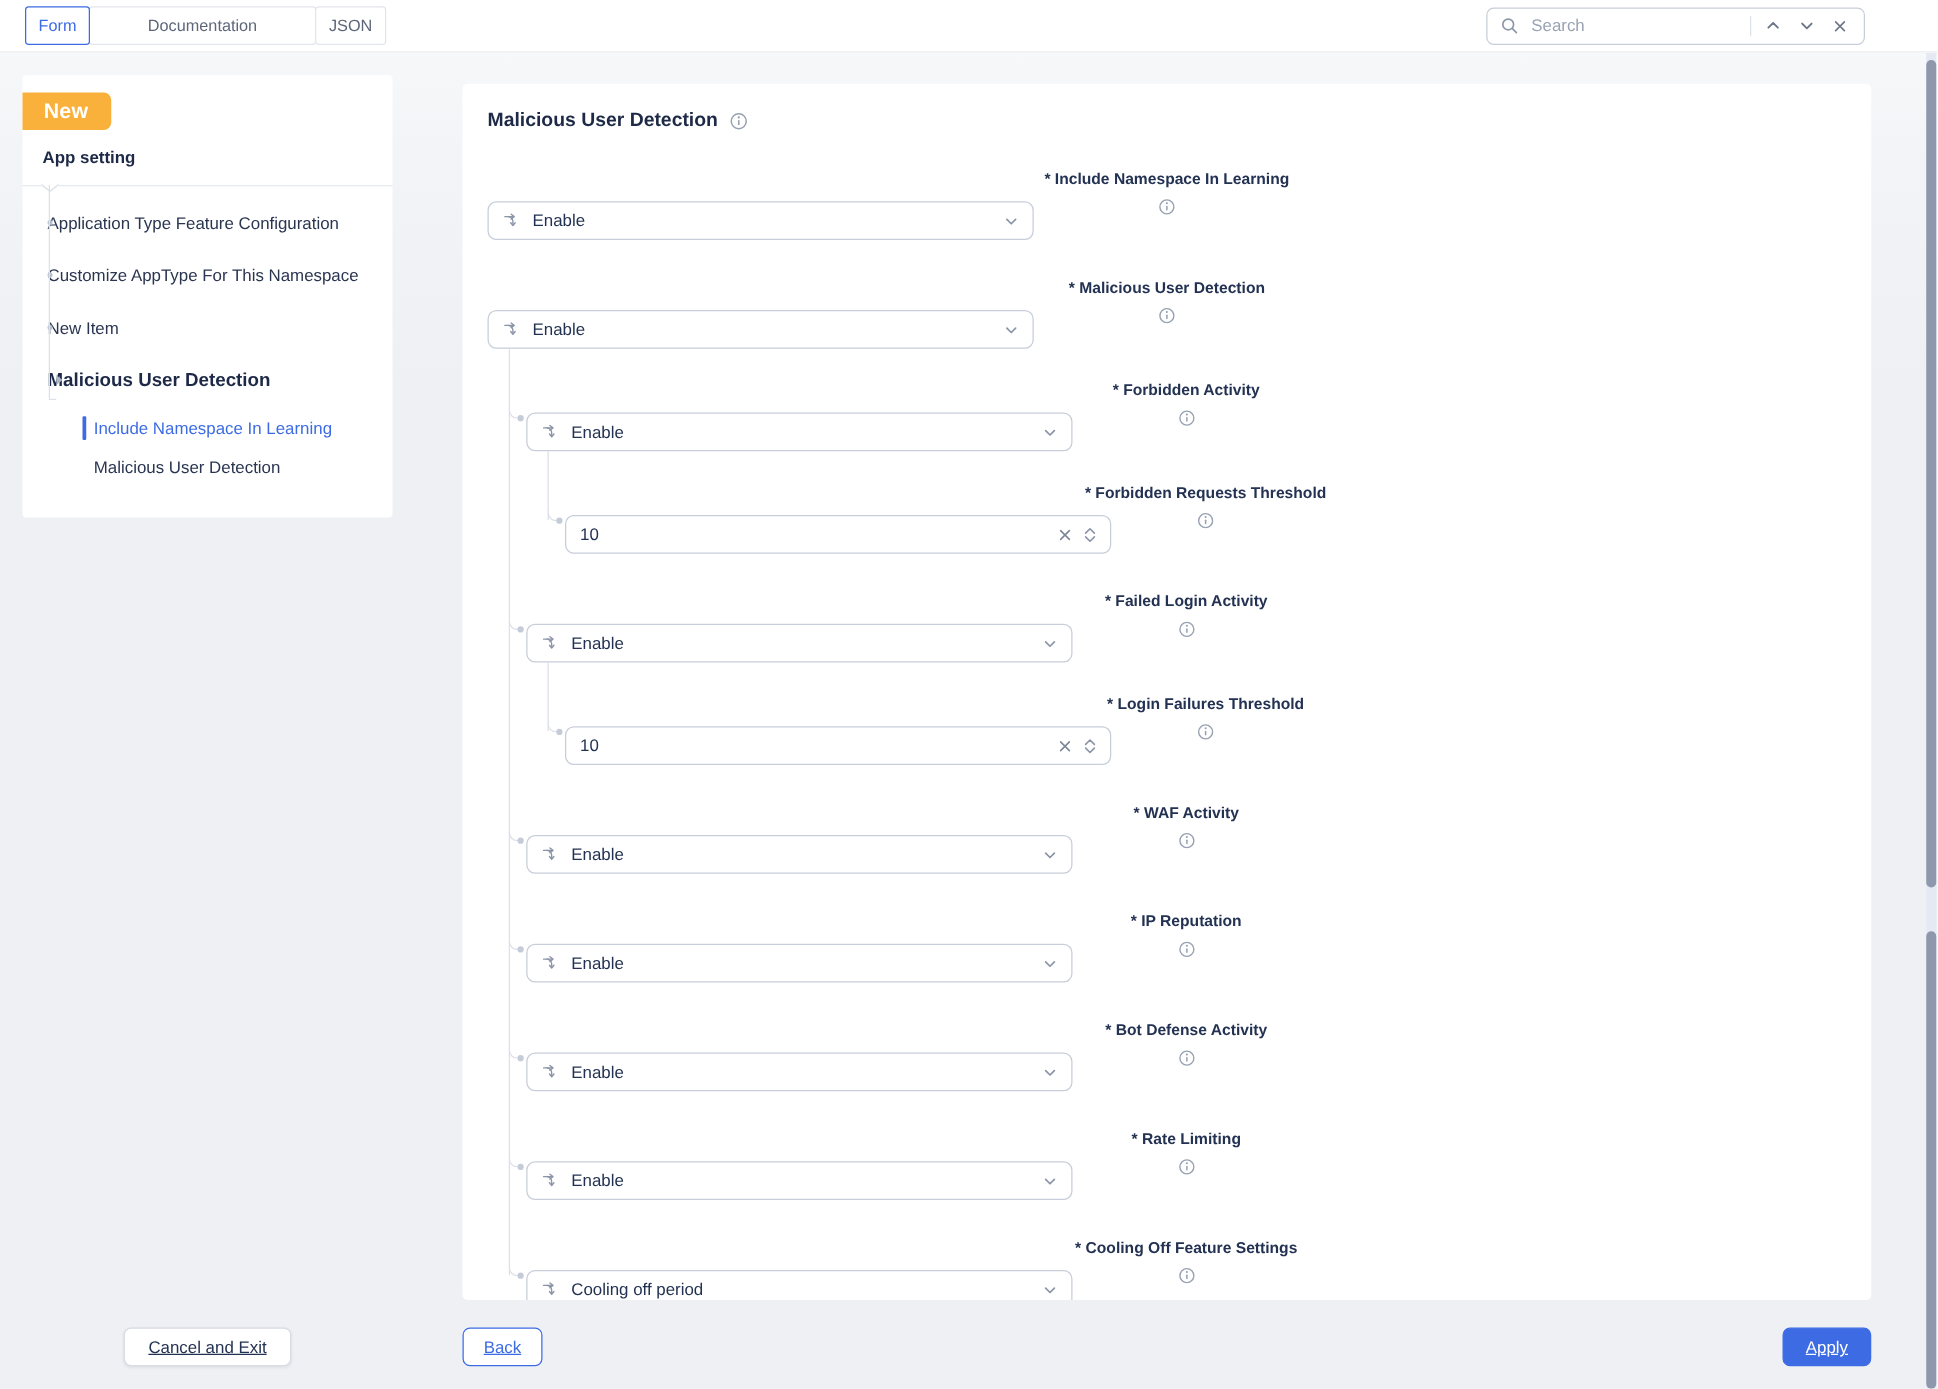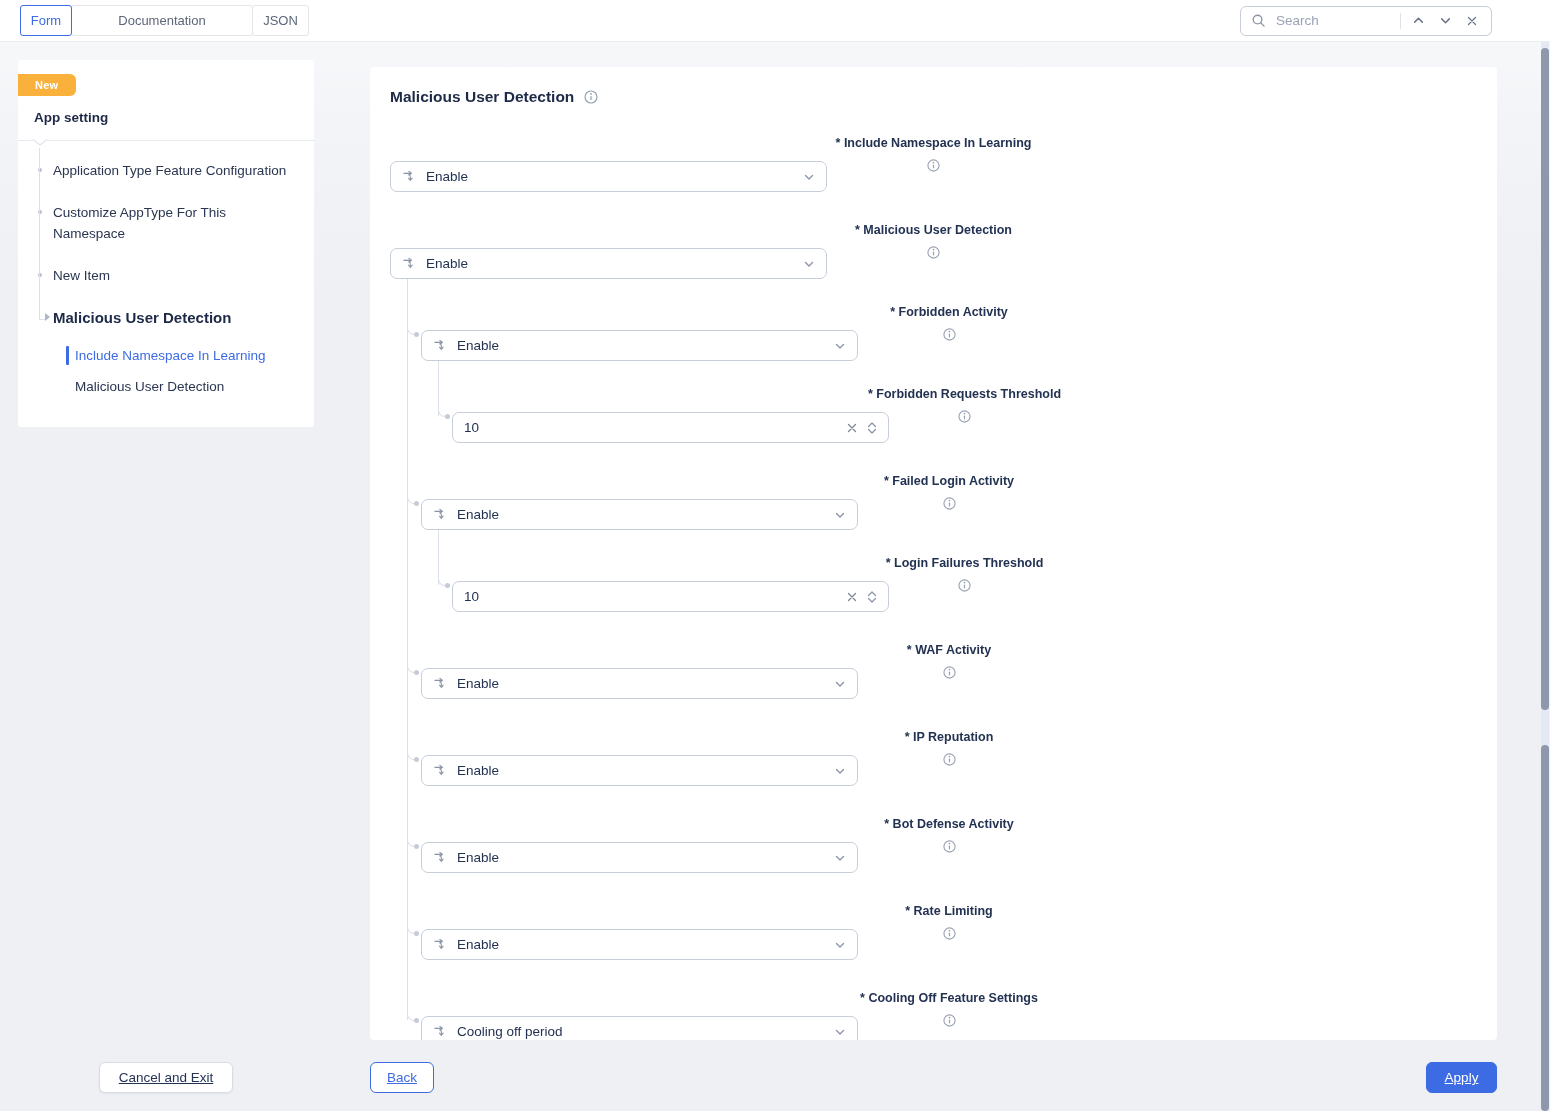--- a/index.html
+++ b/index.html
@@ -22,39 +22,39 @@
     display:flex;align-items:center;justify-content:space-between;
     padding:0 58px 0 20px;border-bottom:1px solid #ecedf1;z-index:5;}
   .tabs{display:flex;}
   .tab{height:31px;border:1px solid #e2e5ea;background:#fff;color:var(--graytext);
     font-size:13px;display:flex;align-items:center;justify-content:center;
     margin-left:-1px;border-radius:3px;cursor:pointer;}
   .tab:nth-child(1){width:52px;margin-left:0;}
   .tab:nth-child(2){width:182px;}
   .tab:nth-child(3){width:57px;}
   .tab.active{border:1px solid var(--accent);color:var(--accent);z-index:2;}
-  .search{width:252px;height:30px;border:1px solid var(--border);border-radius:6px;
+  .search{width:303px;height:30px;border:1px solid var(--border);border-radius:6px;
     background:#fff;display:flex;align-items:center;padding:0 10px;gap:8px;}
   .search input{border:none;outline:none;flex:1;font-size:13.5px;color:var(--navy);
     min-width:0;background:transparent;font-family:inherit;}
   .search input::placeholder{color:#9aa3b3;}
   .vdiv{width:1px;height:16px;background:#dde1e8;}
   .sbtn{display:flex;align-items:center;justify-content:center;cursor:pointer;padding:1px 3px;}
   .icn{display:inline-flex;align-items:center;justify-content:center;line-height:0;}
 
   
   .sidebar{position:absolute;left:18px;top:60px;width:296px;background:#fff;
     border-radius:3px;padding:14px 0 18px 0;}
   .badge{display:inline-block;background:var(--badge);color:#fff;font-weight:bold;
-    font-size:11px;padding:5px 18px 5px 17px;border-radius:0 6px 6px 0;letter-spacing:.2px;}
+    font-size:17px;padding:5px 18px 5px 17px;border-radius:0 6px 6px 0;letter-spacing:.2px;}
   .sb-heading{font-size:13.5px;font-weight:bold;color:#1d2946;margin:14px 0 0 16px;}
   .sb-divider{display:flex;align-items:flex-start;margin-top:15px;height:7px;}
   .sb-divider .seg{height:1px;background:#e6e9ee;margin-top:0;}
   .sb-list{list-style:none;margin:13px 0 0 0;padding:0;}
-  .sb-item{position:relative;padding:0 16px 0 35px;font-size:13.5px;line-height:21px;
+  .sb-item{position:relative;padding:0 16px 0 20px;font-size:13.5px;line-height:21px;
     color:#2a3550;margin-bottom:21px;cursor:pointer;}
   .sb-item.normal::before{content:'';position:absolute;left:20px;top:8px;width:4px;height:4px;
     border-radius:50%;background:#b9c1cd;}
   .sb-item.section{font-size:15px;font-weight:bold;color:#1d2946;margin-bottom:19px;}
   .sb-item.section::before{content:'';position:absolute;left:27px;top:6px;
     border-left:5px solid #aeb7c4;border-top:4px solid transparent;border-bottom:4px solid transparent;}
   .sb-sub{list-style:none;margin:0;padding:0 16px 0 57px;}
   .sb-sub li{position:relative;font-size:13.5px;line-height:17px;margin-bottom:14px;
     color:#2a3550;cursor:pointer;}
   .sb-sub li.active{color:var(--accent);}

